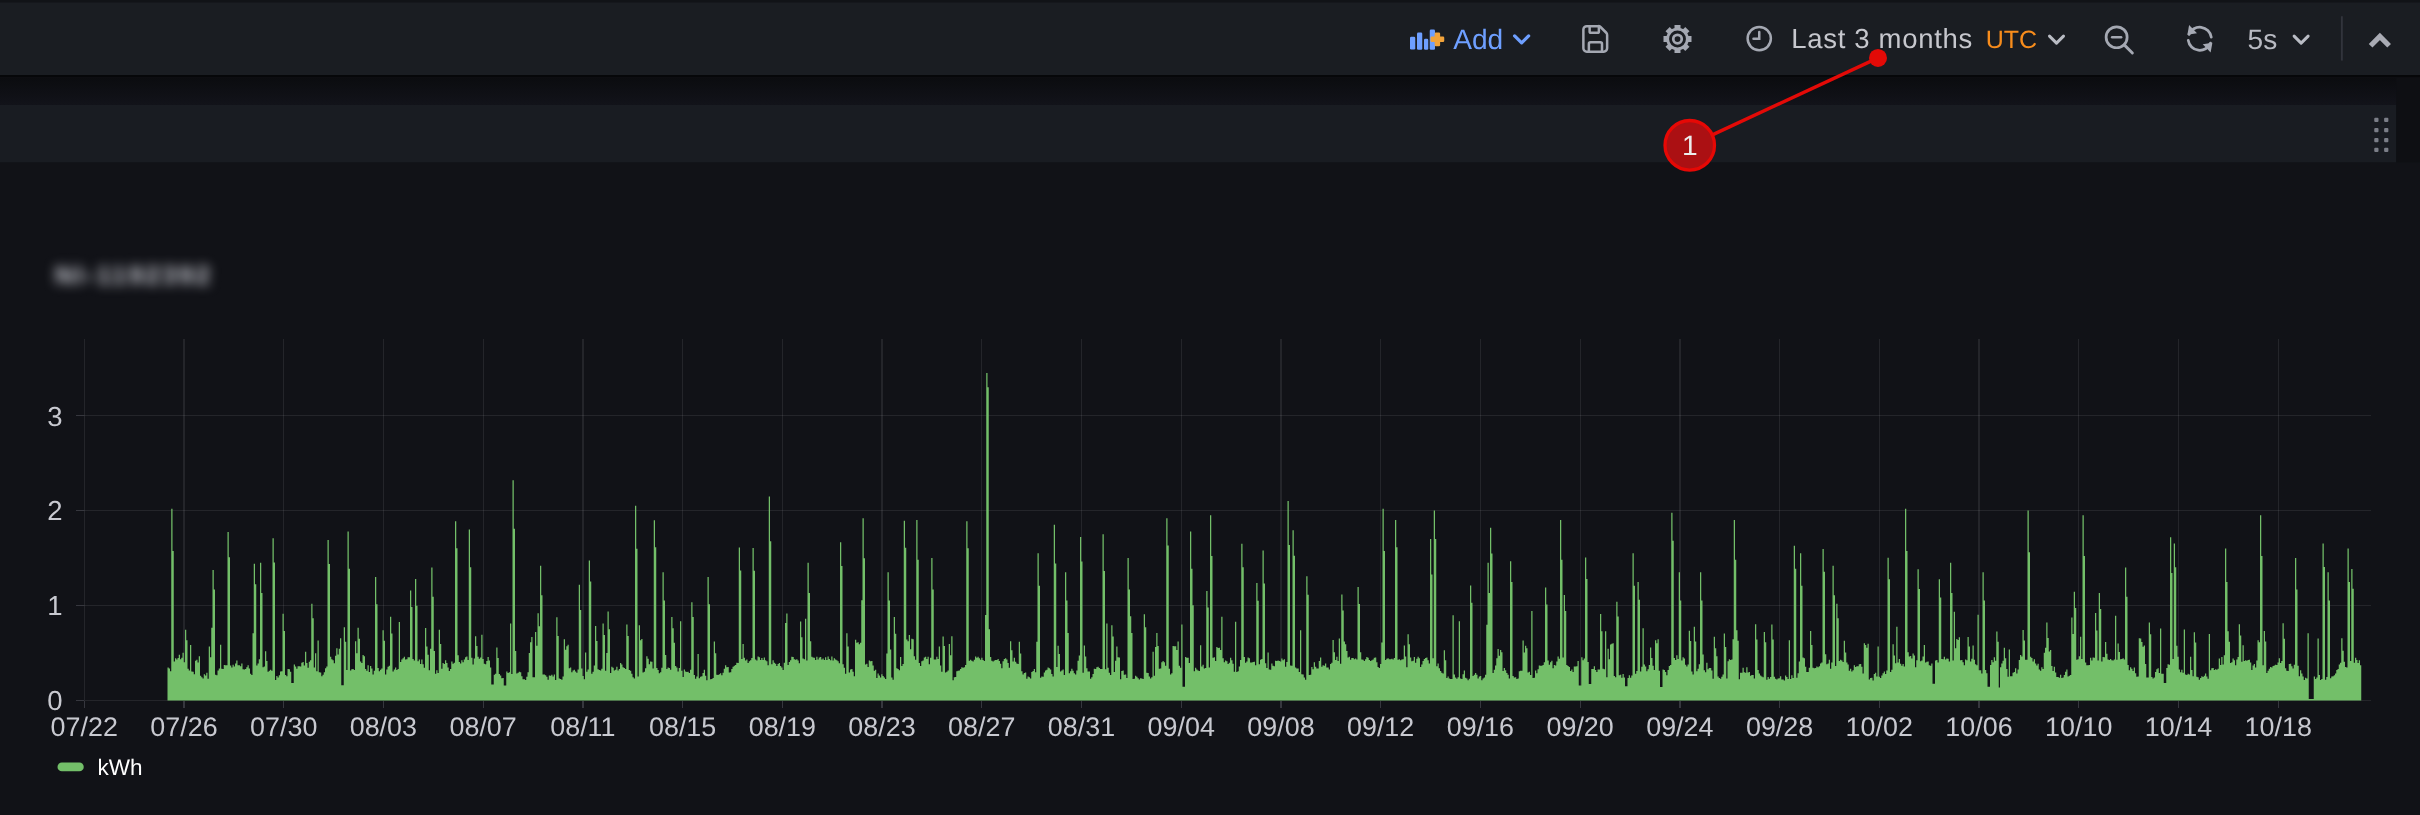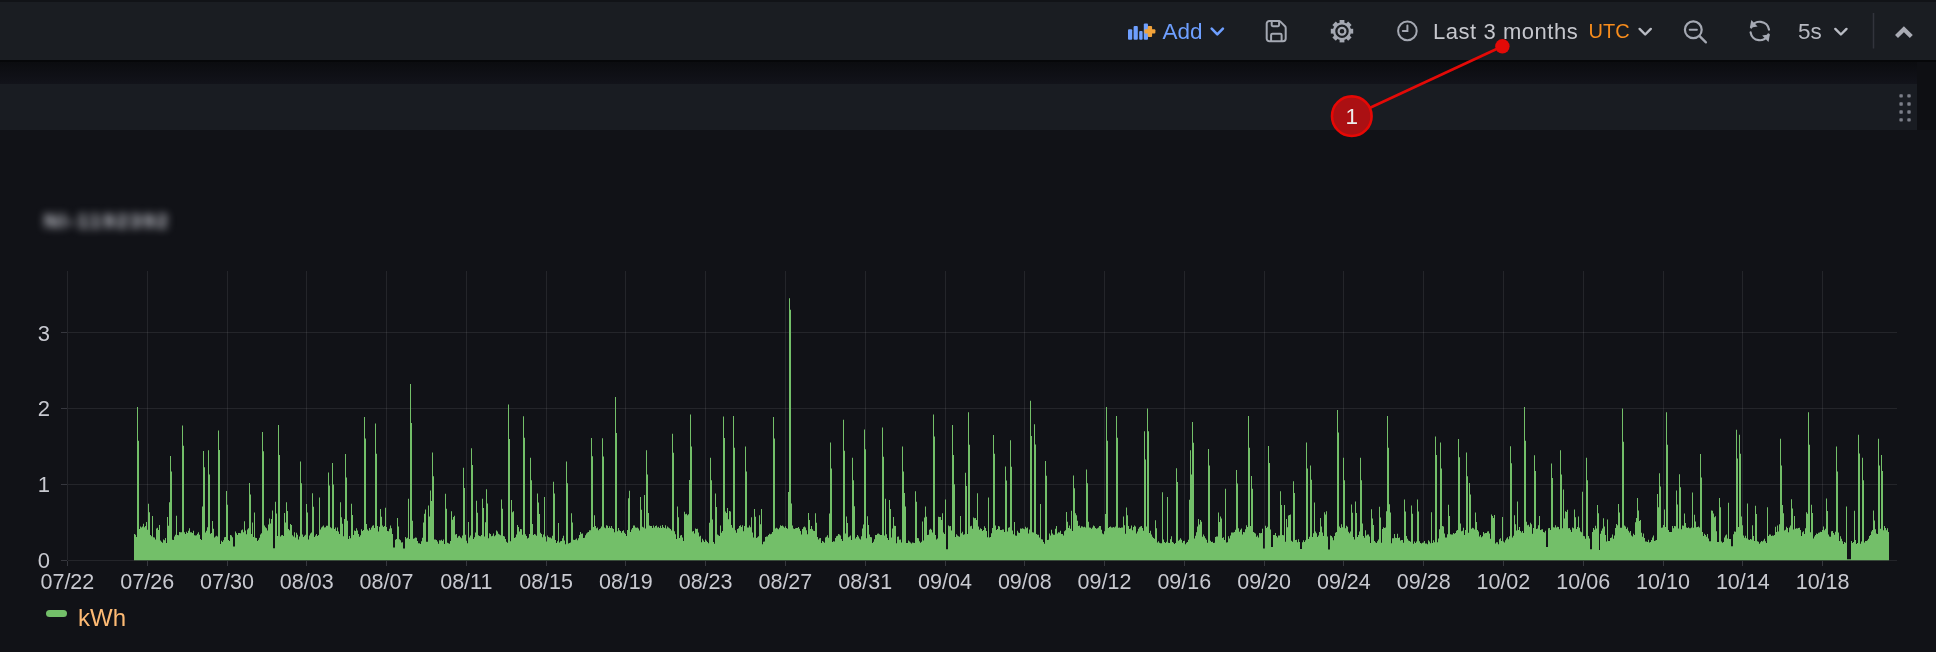--- a/index.html
+++ b/index.html
@@ -6,21 +6,21 @@
 #nav { position:absolute; left:0; top:0; width:1936px; height:62px;
   background:#1a1d22; border-top:2px solid #111317; border-bottom:2px solid #060709; }
 #gap { position:absolute; left:0; top:62px; width:1936px; height:22px;
   background:linear-gradient(#0b0c0f, #12131a); }
 #row { position:absolute; left:0; top:84px; width:1917px; height:46px; background:#191c22; }
 #panel { position:absolute; left:0; top:130px; width:1936px; height:522px; background:#111217; }
 #title { position:absolute; left:44px; top:209px; font-size:20.5px; font-weight:700;
   color:#cdcfd7; filter:blur(4.5px); letter-spacing:2px; }
 .tick { fill:#c8c9d0; font-size:21.5px; font-family:"Liberation Sans",sans-serif; }
 .gl { stroke:rgba(204,204,220,0.10); stroke-width:1; }
-#legtxt { position:absolute; left:78px; top:604px; font-size:24px; color:#fdba74; }
+#legtxt { position:absolute; left:78px; top:604px; font-size:18px; color:#ffffff; }
 #legsw { position:absolute; left:45.5px; top:610px; width:21px; height:7px;
   border-radius:3.5px; background:#73bf69; }
 </style></head>
 <body>
 <div id="gap"></div>
 <div id="row"></div>
 <div style="position:absolute;left:1917px;top:62px;width:19px;height:68px;background:#0e0f13"></div>
 <div id="nav"></div>
 <div id="panel"></div>
 <div id="title">NI-1192392</div>

